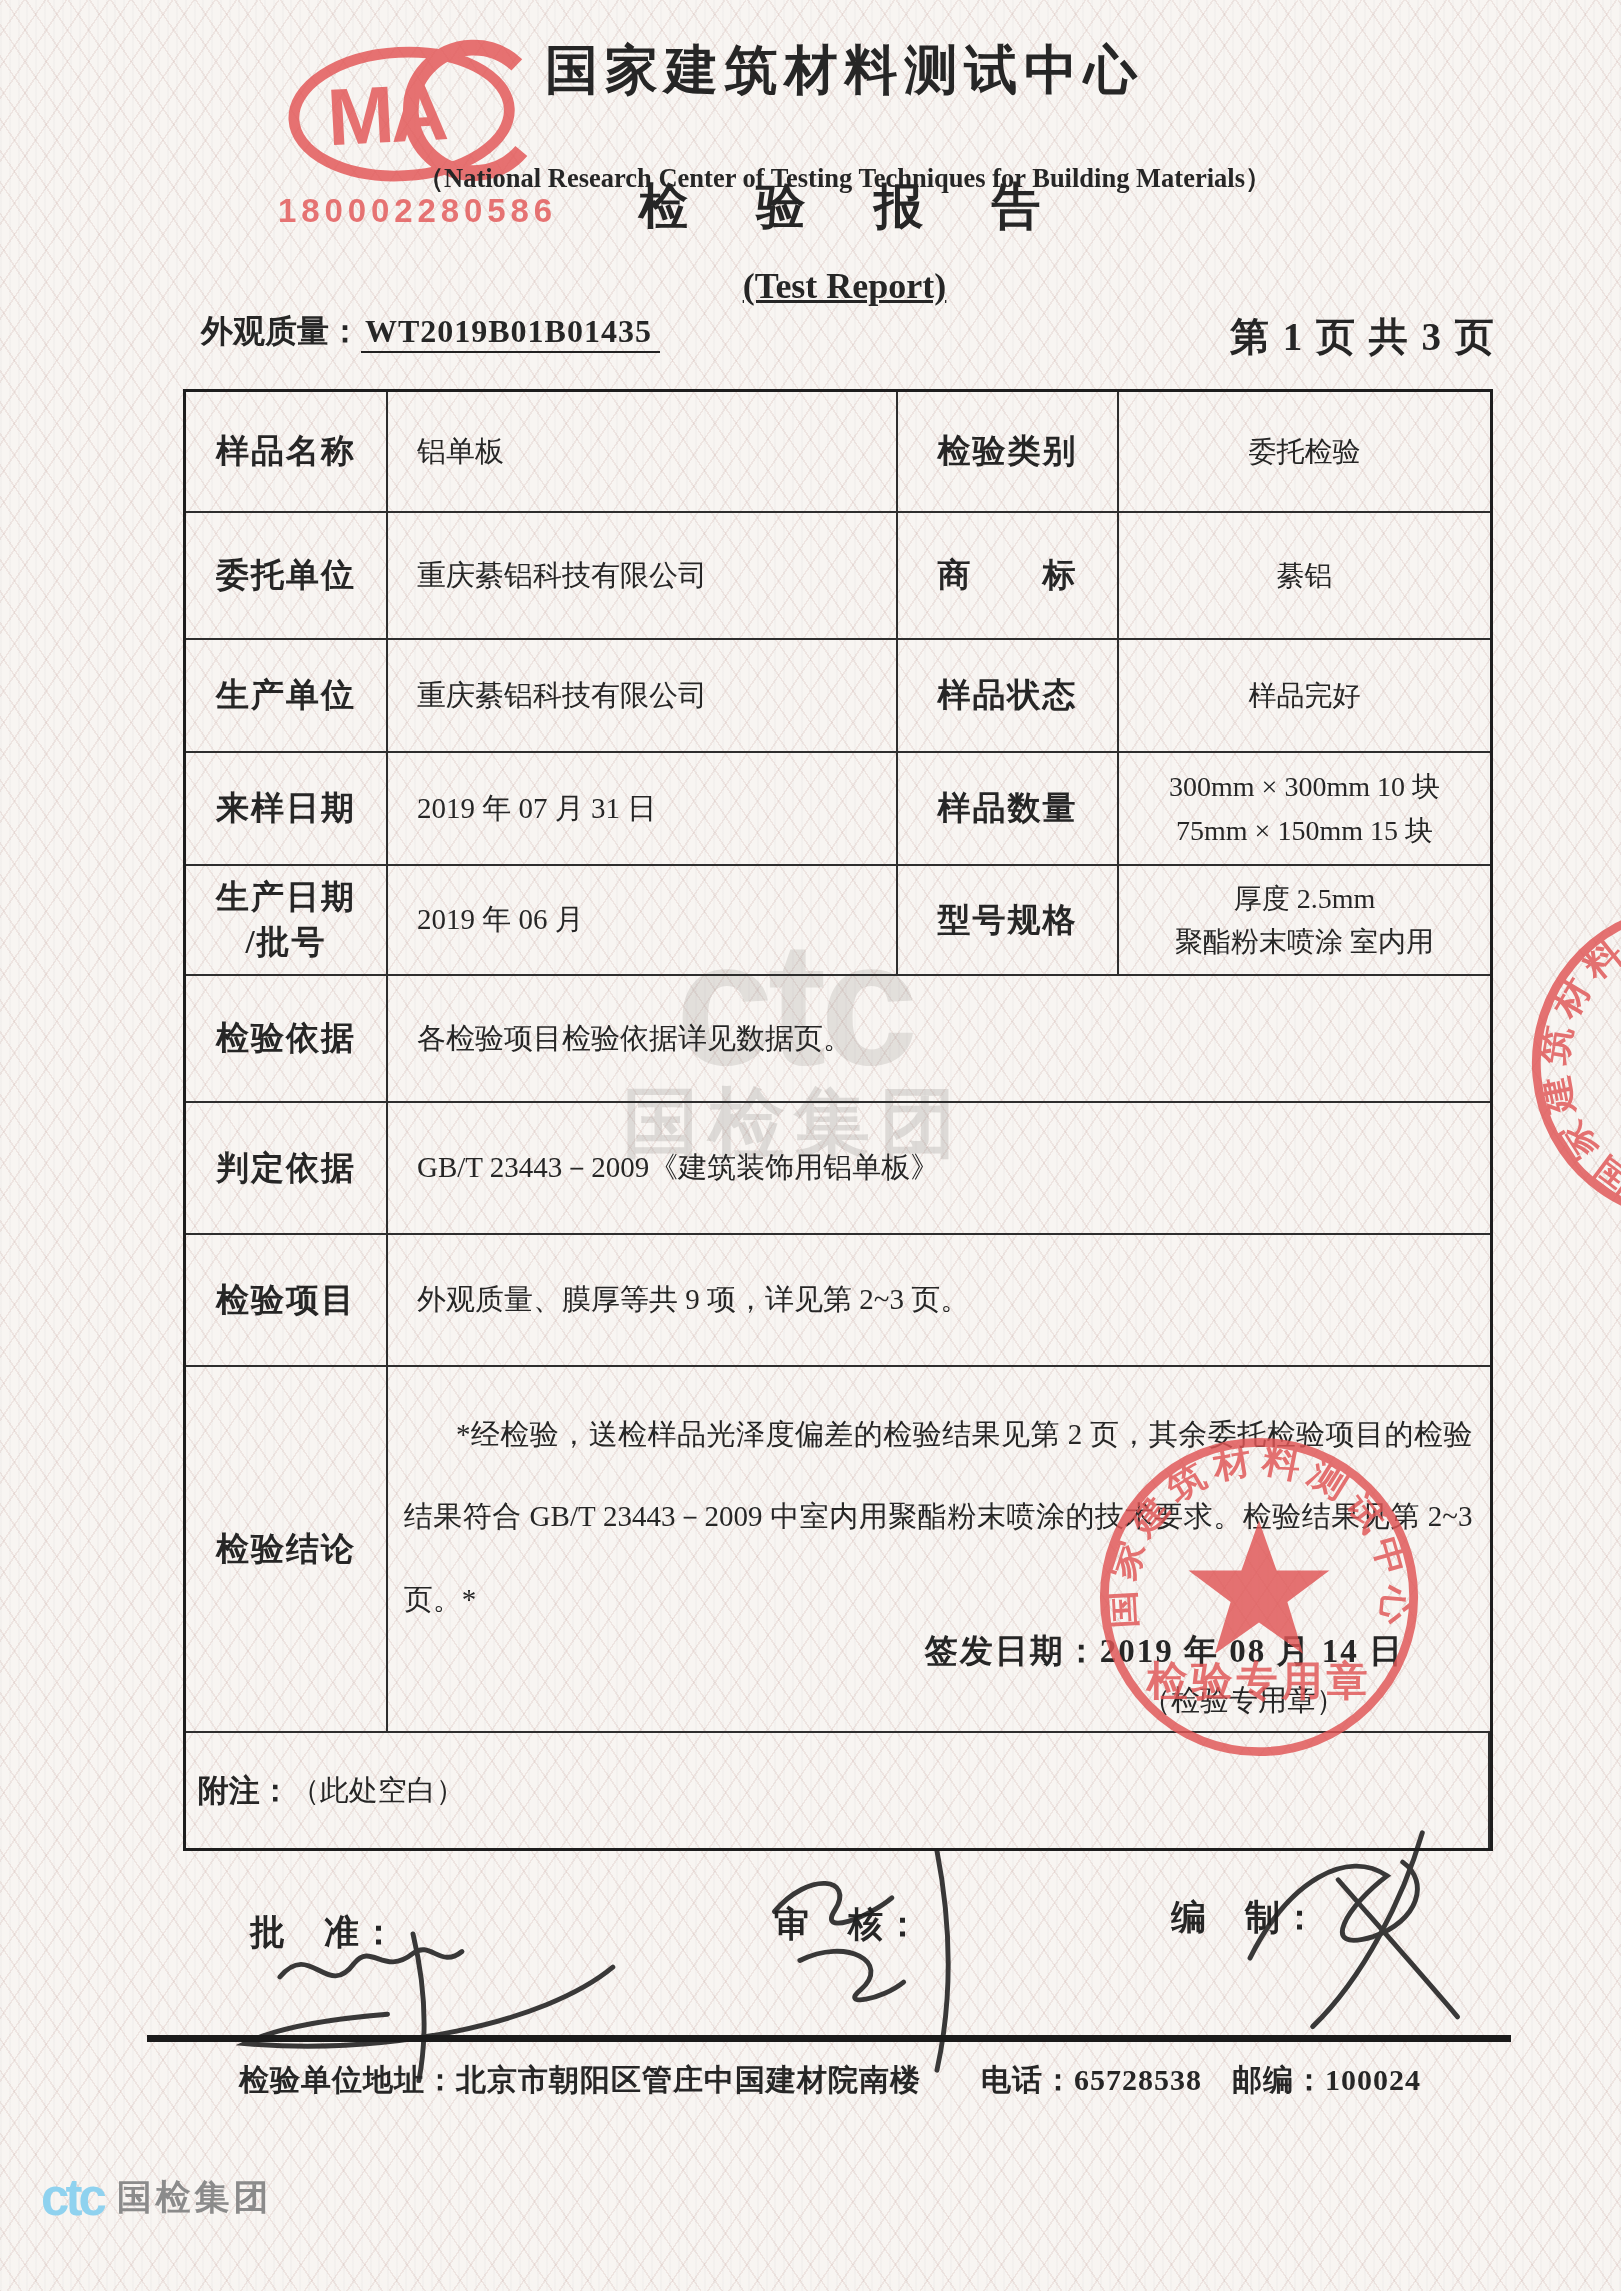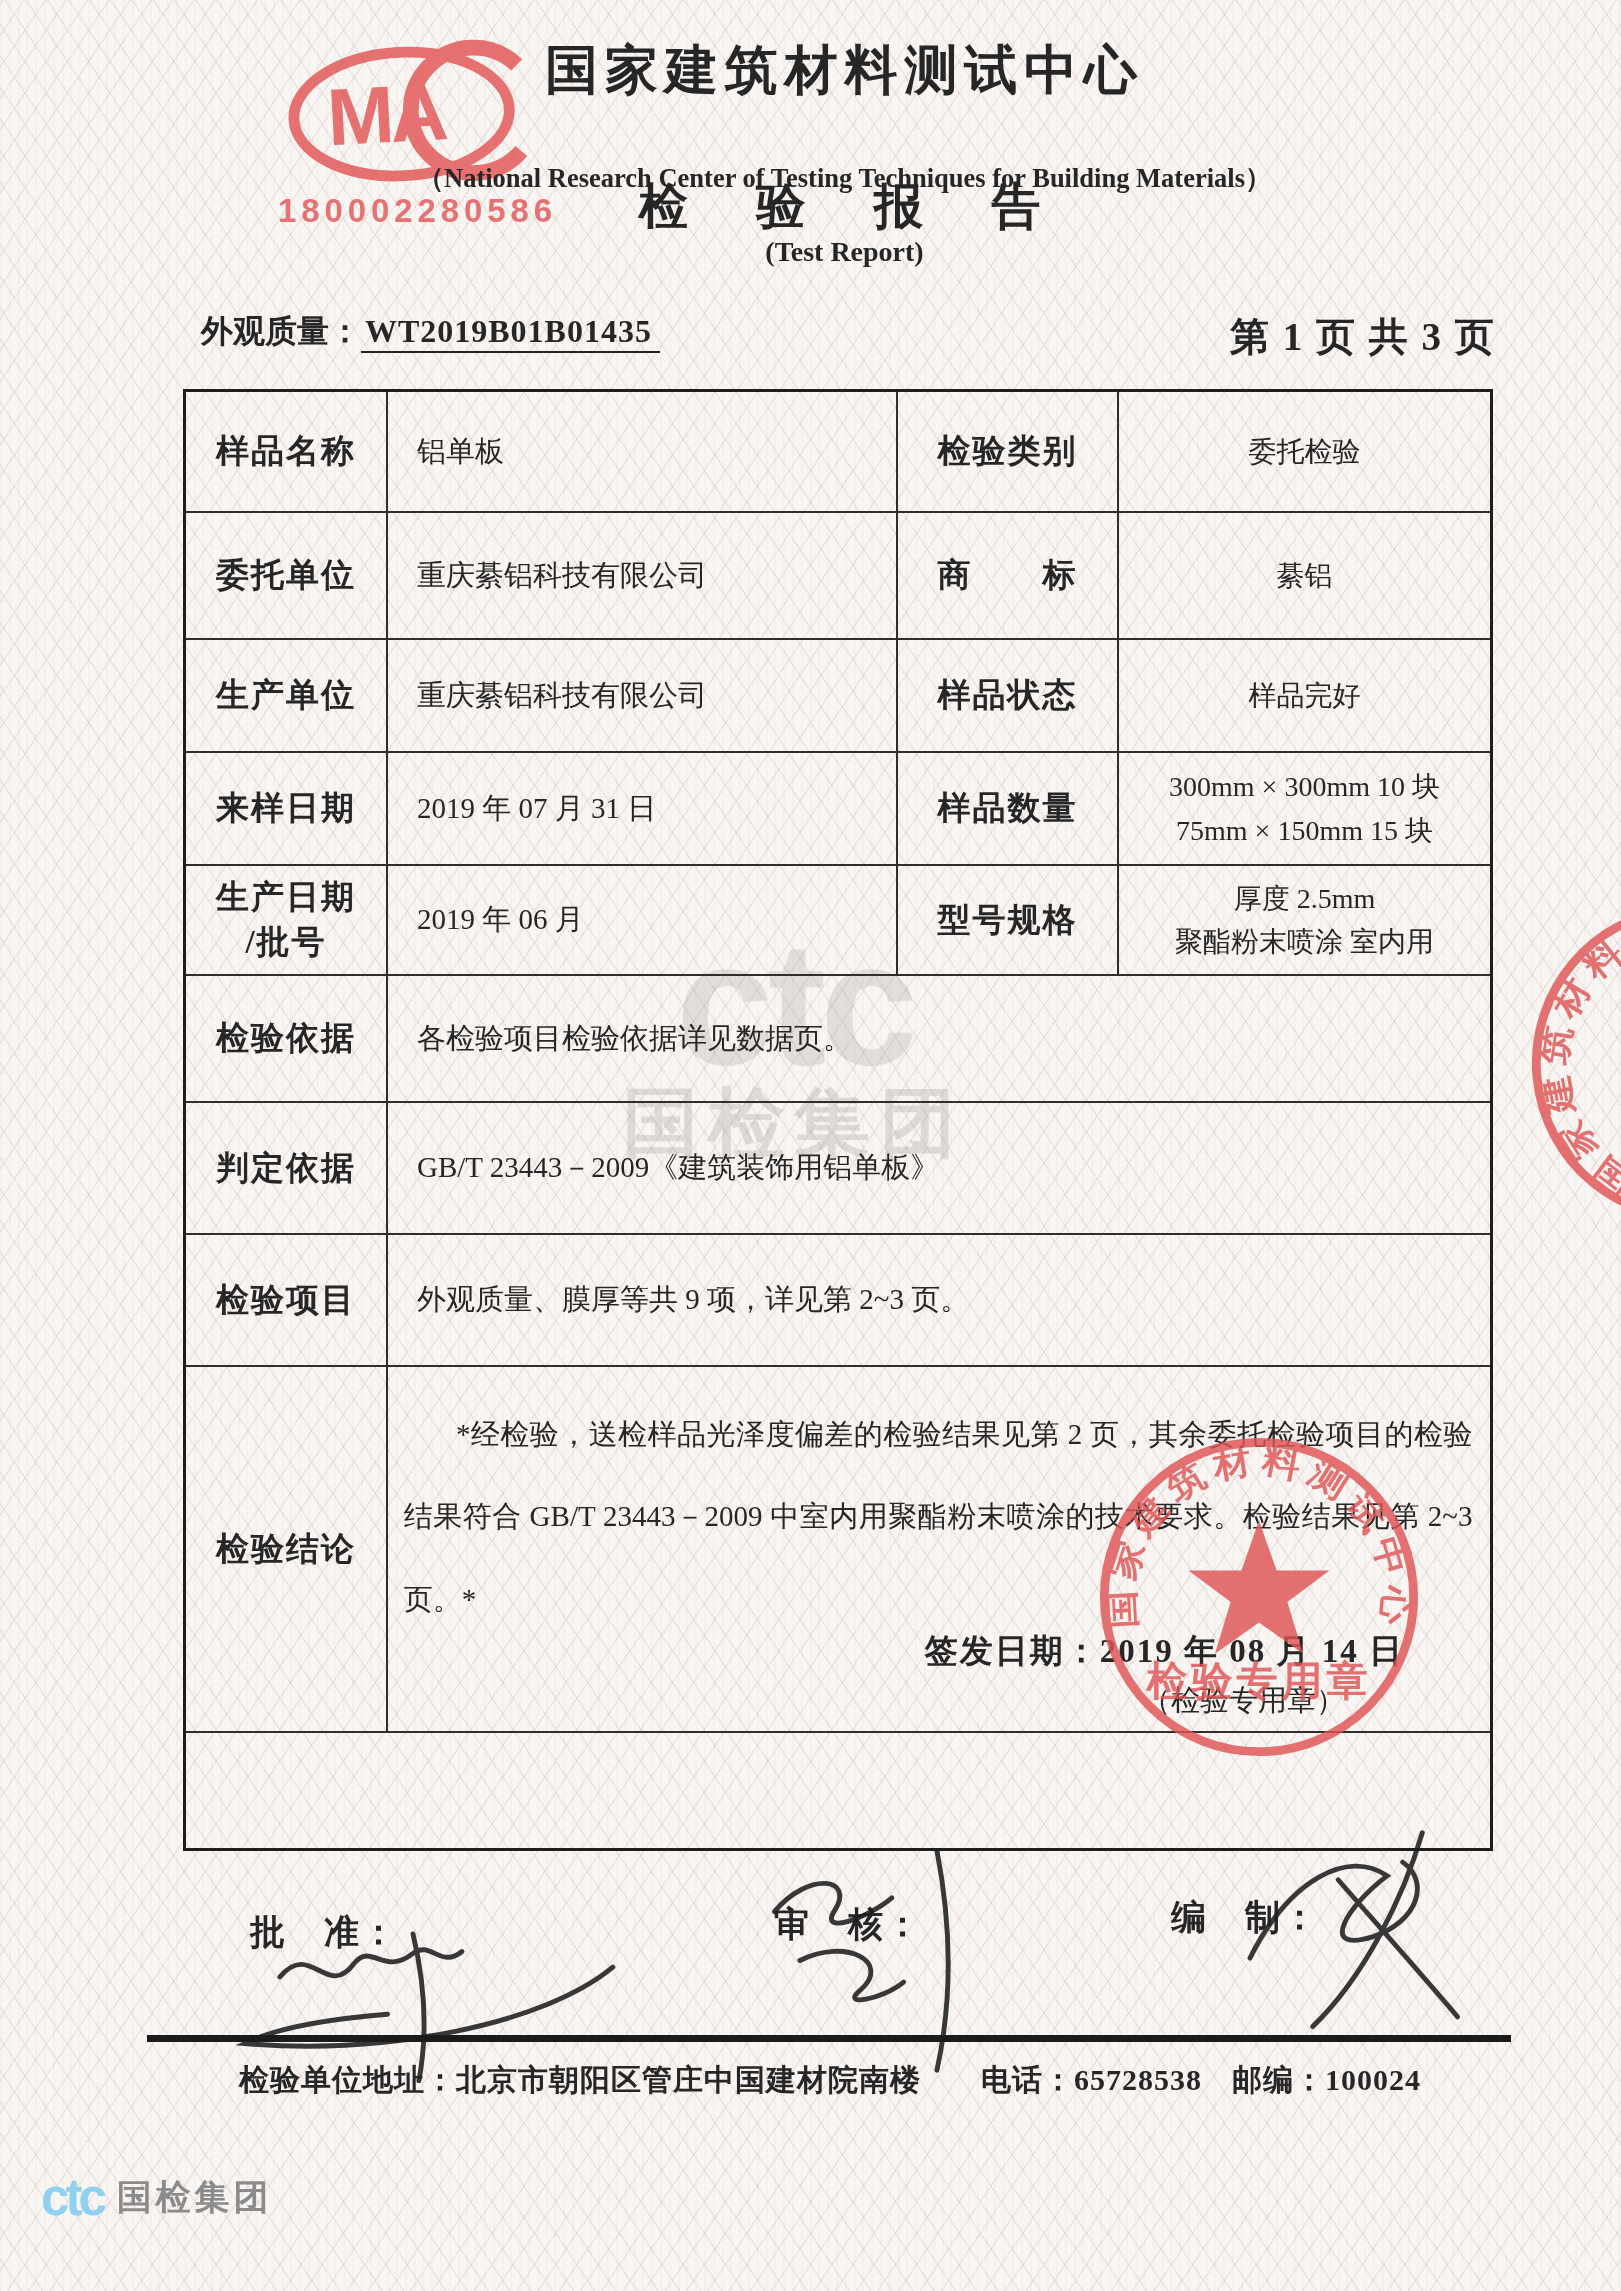--- a/index.html
+++ b/index.html
@@ -14,21 +14,21 @@
       repeating-linear-gradient(90deg, rgba(170,170,175,.06) 0 2px, transparent 2px 8.8px);
     overflow:hidden;
     font-family:"Liberation Serif","DejaVu Serif",serif;
     color:#262626;
   }
   .abs{position:absolute;}
   .center-band{left:176px;right:108px;text-align:center;}
   .org-cn{top:35px;font-size:53px;font-weight:bold;letter-spacing:6.9px;}
   .org-en{top:118px;font-size:26.5px;font-weight:bold;margin-top:42px;}
   .title-cn{top:174px;font-size:49px;font-weight:bold;letter-spacing:9.8px;}
-  .title-en{top:236px;font-size:28px;font-weight:bold;}
+  .title-en{top:265px;font-size:36px;font-weight:bold;text-decoration:underline;}
   .cma-num{left:278px;top:192px;width:265px;text-align:center;font-size:33px;font-weight:bold;
            color:#e35d5d;letter-spacing:4.9px;font-family:"Liberation Sans",sans-serif;opacity:.85;}
   .meta-line{top:310px;left:201px;font-size:32px;font-weight:bold;}
   .meta-line .no{border-bottom:2.9px solid #222;padding:0 7.8px 2px 3.9px;letter-spacing:1px;}
   .page-info{top:310px;left:1230px;font-size:39px;font-weight:bold;letter-spacing:2px;}
 
   
   .rpt-table{
     left:183px;top:389px;width:1304px;
     display:grid;
@@ -140,20 +140,24 @@
     <div class="cell lab">检验项目</div>
     <div class="cell val-l span3 last-col">外观质量、膜厚等共 9 项，详见第 2~3 页。</div>
 
     <div class="cell lab">检验结论</div>
     <div class="cell span3 last-col concl-cell">
       <p class="concl-text">*经检验，送检样品光泽度偏差的检验结果见第 2 页，其余委托检验项目的检验结果符合 GB/T 23443－2009 中室内用聚酯粉末喷涂的技术要求。检验结果见第 2~3 页。*</p>
       <div class="issue-date">签发日期：2019 年 08 月 14 日</div>
       <div class="seal-note">（检验专用章）</div>
     </div>
 
+    <div class="cell span4 last-row note-cell">
+      <b>附注：</b>
+      <span>（此处空白）</span>
+    </div>
   </div>
 
   <svg class="abs stamp" style="left:1073px;top:1411px;" width="372" height="372" viewBox="0 0 380 380">
     <circle cx="190" cy="190" r="158" fill="none" stroke="#e05555" stroke-width="9"></circle>
     <polygon points="190,112 208,163 262,163 219,195 235,248 190,216 145,248 161,195 118,163 172,163" fill="#e05555"></polygon>
     <defs>
       <path id="arcMain" d="M 66.6 225.1 A 128 128 0 1 1 313.4 225.1" fill="none"></path>
     </defs>
     <text font-size="35" font-weight="bold" fill="#e05555" letter-spacing="7">
       <textPath href="#arcMain" startOffset="4" textLength="466" lengthAdjust="spacingAndGlyphs">国家建筑材料测试中心</textPath>

